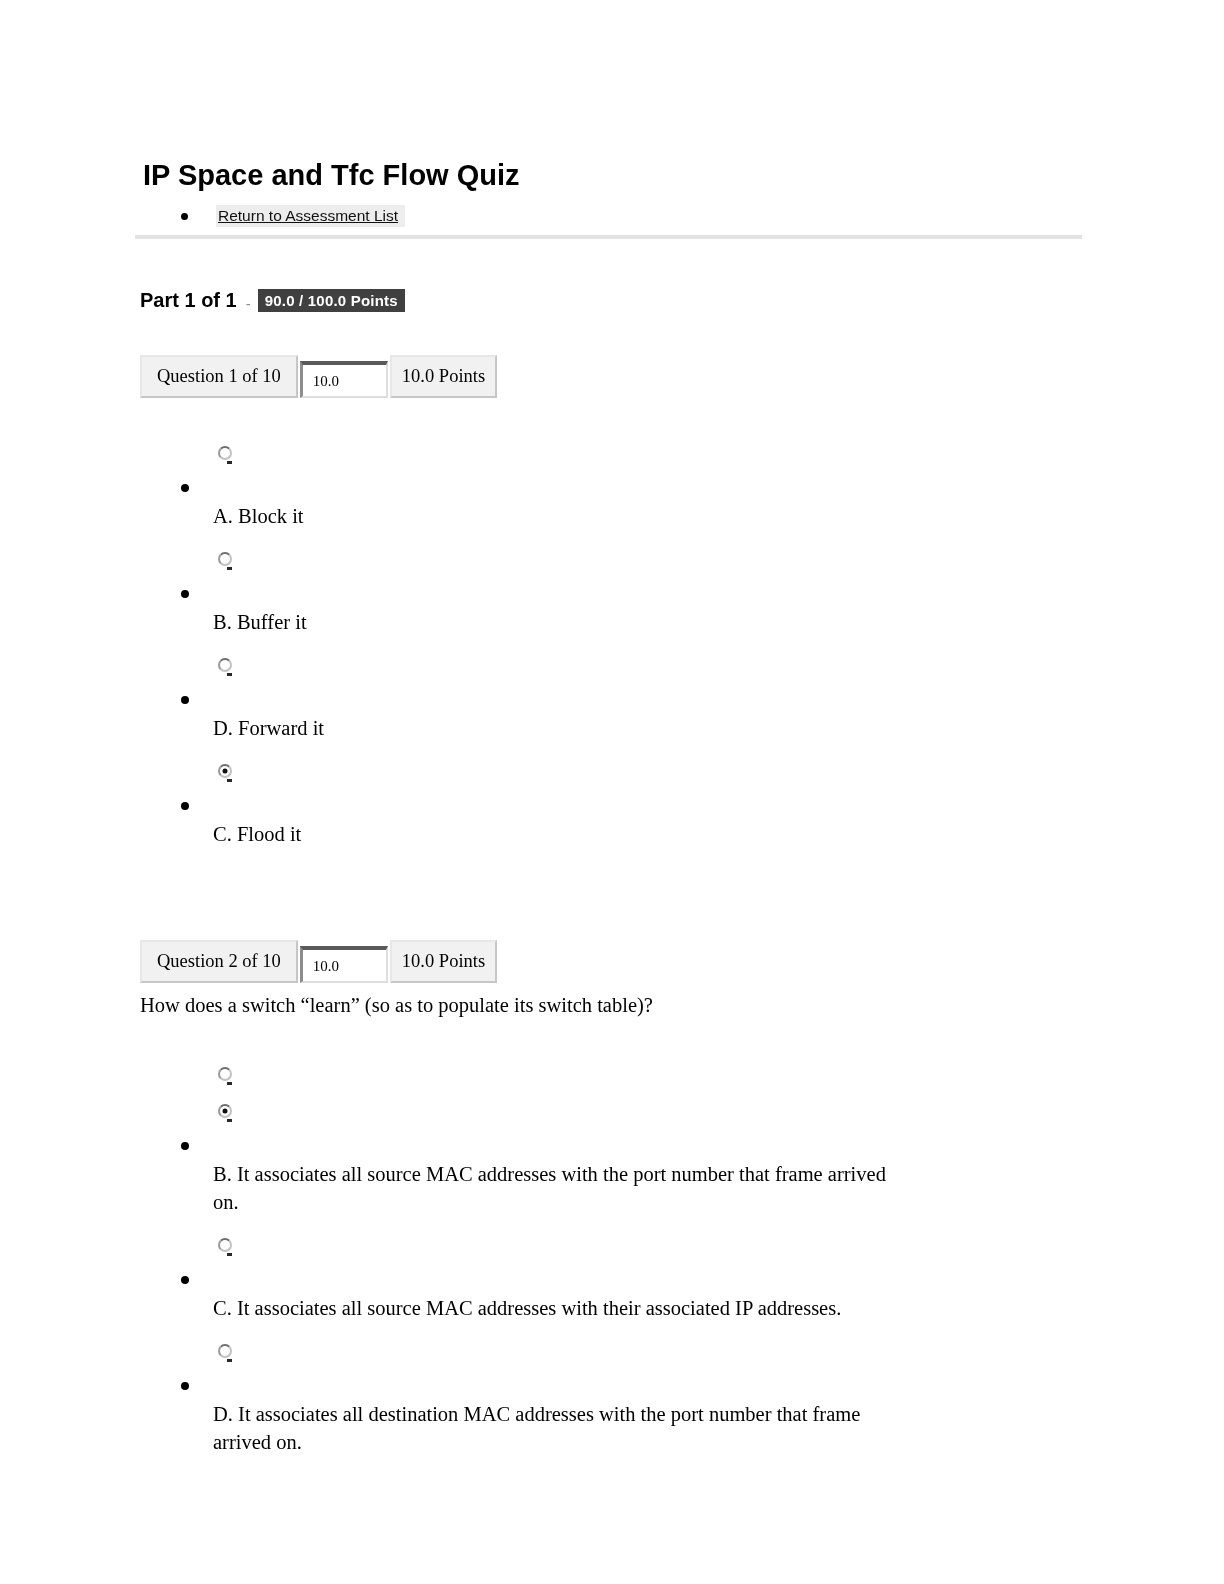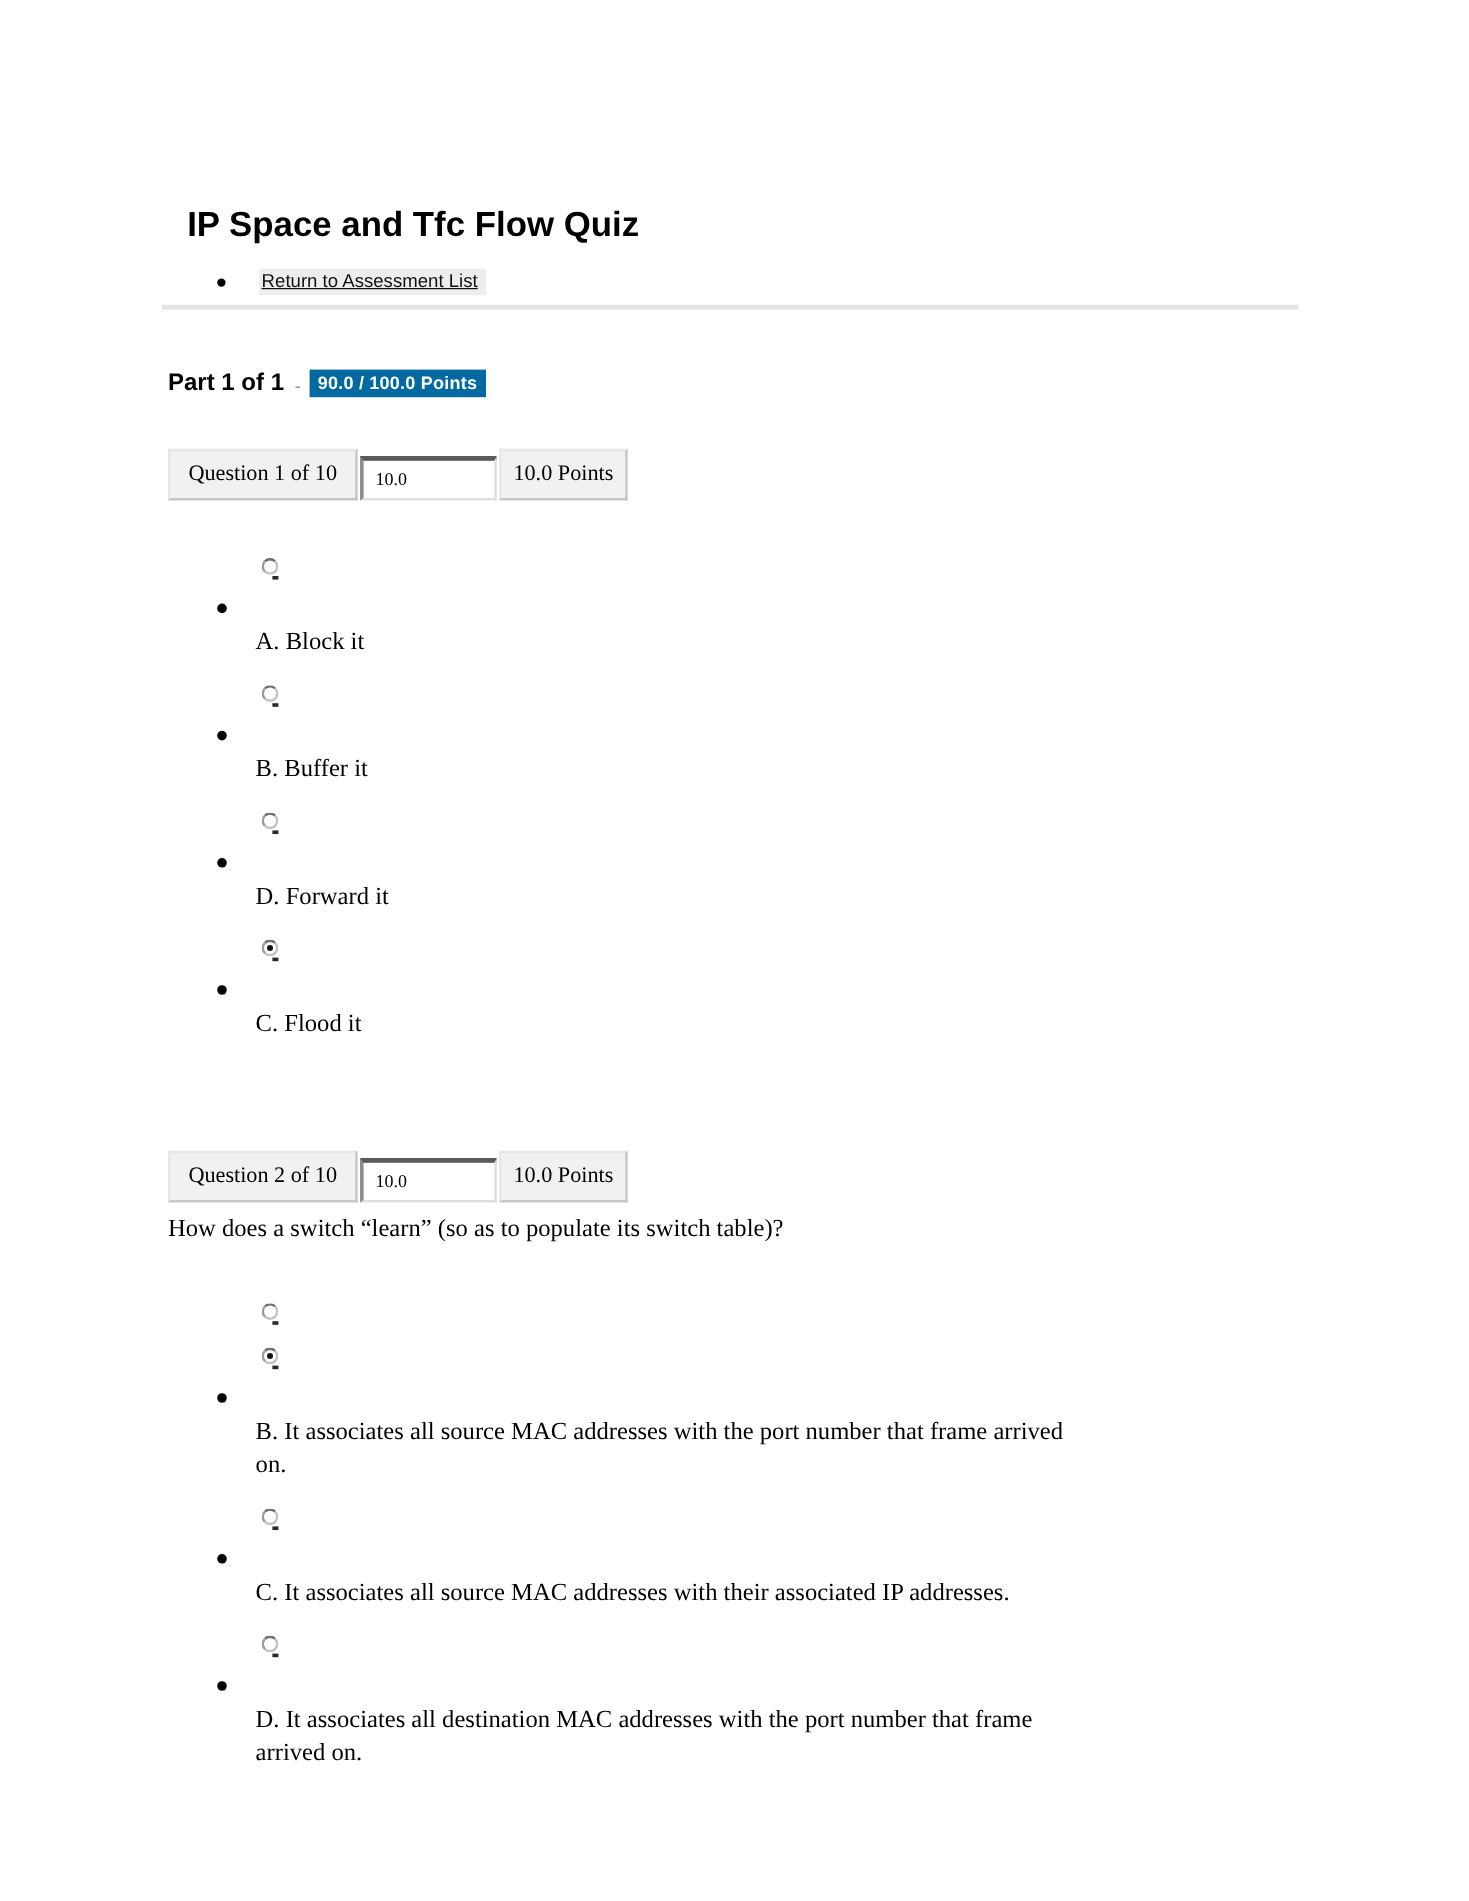--- a/index.html
+++ b/index.html
@@ -9,21 +9,21 @@
     height: 1584px;
     background: #ffffff;
     overflow: hidden;
     font-family: "Liberation Serif", serif;
     color: #000;
   }
   .content { padding: 152px 140px 0 140px; }
 
   
   .title {
-    margin: 16px;
+    margin: 3px;
     font-family: "Liberation Sans", sans-serif;
     font-weight: bold;
     font-size: 29px;
     line-height: 40px;
     color: #000;
   }
 
   
   .return-row {
     margin-top: 10px;
@@ -58,21 +58,21 @@
   
   .part-row {
     margin-top: 50px;
     display: flex;
     align-items: flex-end;
     font-family: "Liberation Sans", sans-serif;
   }
   .part-label { font-weight: bold; font-size: 20px; color: #000; }
   .part-sep { color: #8f8f8f; font-size: 15px; margin: 0 7px 0 9px; }
   .score-badge {
-    background: #0369a1;
+    background: #404040;
     color: #ffffff;
     font-weight: bold;
     font-size: 15px;
     padding: 3px 7px;
     letter-spacing: 0.2px;
   }
 
   
   .question { margin-top: 43px; }
   .question + .question { margin-top: 92px; }
@@ -82,21 +82,21 @@
     background: #f1f1f1;
     border: 2px solid;
     border-color: #e7e7e7 #c6c6c6 #c6c6c6 #e7e7e7;
     font-size: 18.5px;
     line-height: 21px;
     padding: 9px 15px 9px 15px;
     white-space: nowrap;
   }
   .q-score {
     box-sizing: border-box;
-    width: 114px;
+    width: 88px;
     height: 37px;
     margin: -3px 0 0 2px;
     background: #ffffff;
     border-top: 4px solid #5a5a5a;
     border-left: 3px solid #8d8d8d;
     border-right: 2px solid #dedede;
     border-bottom: 2px solid #dedede;
     font-family: "Liberation Serif", serif;
     font-size: 15px;
     color: #000;

